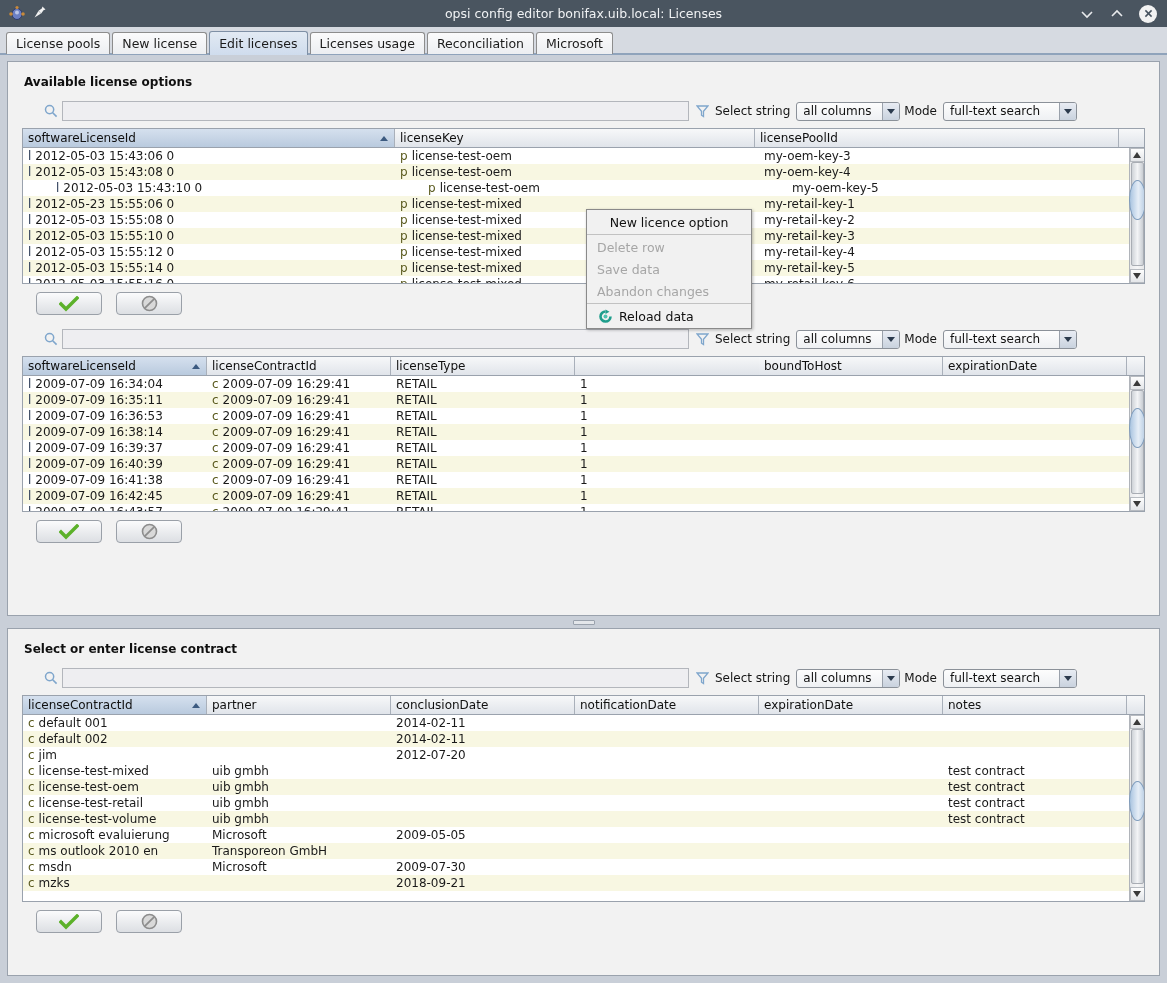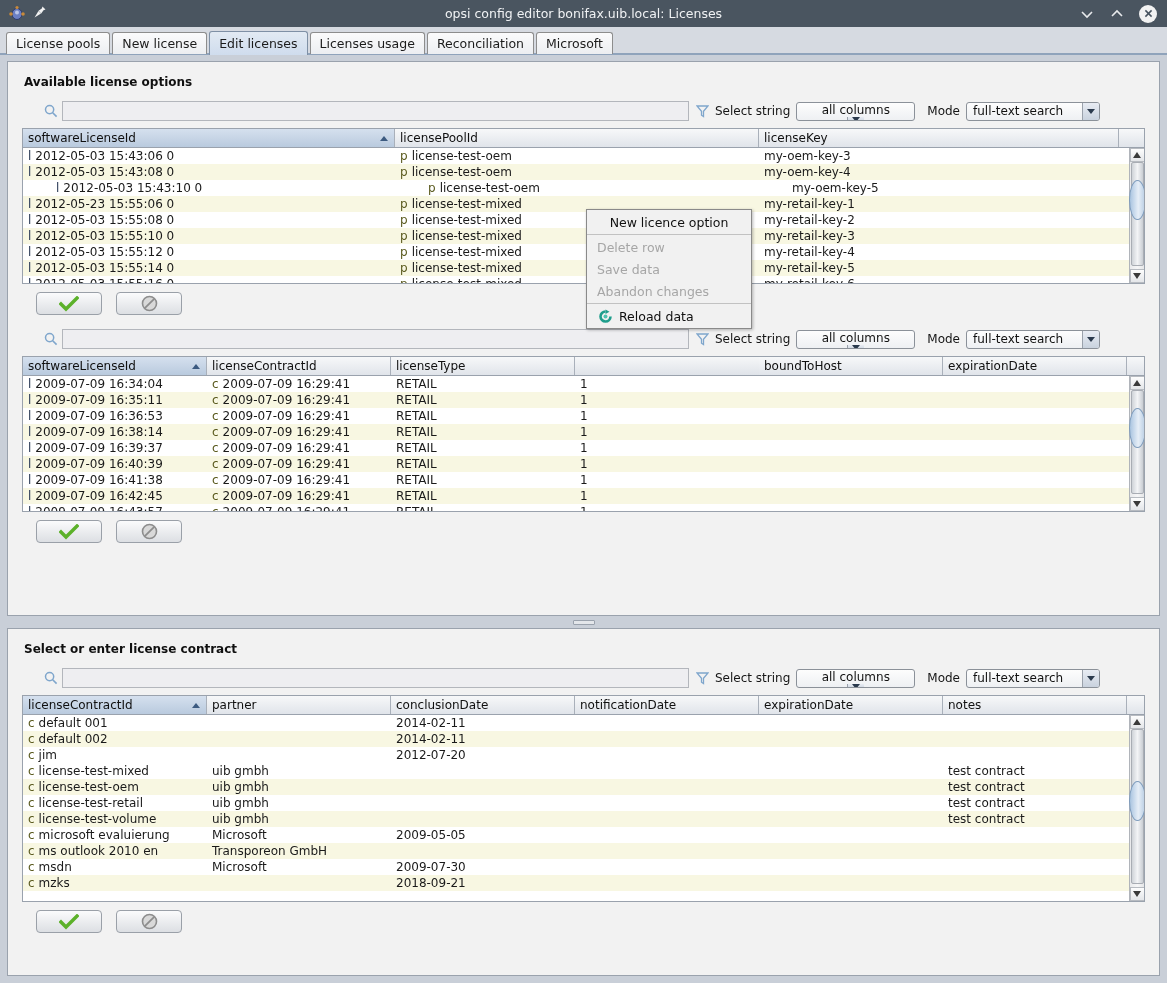--- a/index.html
+++ b/index.html
@@ -131,21 +131,21 @@
     cursor: pointer;
     overflow: hidden;
   }
   .combo .cv { padding: 0 6px; flex: 1; white-space: nowrap; }
   .combo .carrow {
     width: 17px; height: 100%;
     background: linear-gradient(#e8ecf3,#c9d2de);
     border-left: 1px solid #9aa1ab;
     display: flex; align-items: center; justify-content: center;
   }
-  .combo.cols { width: 119px; margin-right: 12px; flex-direction: column; }
+  .combo.cols { width: 104px; margin-right: 4px; }
   .combo.mode { width: 134px; }
   .tri-down { width:0;height:0;border-left:4px solid transparent;border-right:4px solid transparent;border-top:5px solid #2b3a4d; }
 
   
   .tablewrap {
     border: 1px solid #9aa2ad;
     background: #ffffff;
     display: flex; flex-direction: column;
     overflow: hidden;
   }
@@ -335,25 +335,25 @@
             </span>
         </div>
       </div>
 
       <div class="tablewrap" style="height:156px;">
         <div class="thead" id="t1head">
             <div class="th sorted" style="width: 372px; flex: 0 0 372px;">
               <span>softwareLicenseId</span>
               <i class="sortarrow"></i>
             </div>
+            <div class="th" style="width: 360px; flex: 0 0 360px;">
+              <span>licenseKey</span>
+            </div>
             <div class="th" style="width: 364px; flex: 0 0 364px;">
               <span>licensePoolId</span>
-            </div>
-            <div class="th" style="width: 360px; flex: 0 0 360px;">
-              <span>licenseKey</span>
             </div>
             <div class="th spacer"></div>
           </div>
         <div class="tbody" id="t1body">
             <div style="position: absolute; left: 0px; top: 0px; right: 15px; overflow: hidden; height: 100%;">
               <div class="tr odd">
                 <div class="td" style="width: 372px; flex: 0 0 372px;"><span class="pfx bar">l</span><span>2012-05-03 15:43:06 0</span></div>
                 <div class="td" style="width: 364px; flex: 0 0 364px;"><span class="pfx">p</span><span>license-test-oem</span></div>
                 <div class="td" style="width: 360px; flex: 0 0 360px;"><span>my-oem-key-3</span></div>
               </div>

